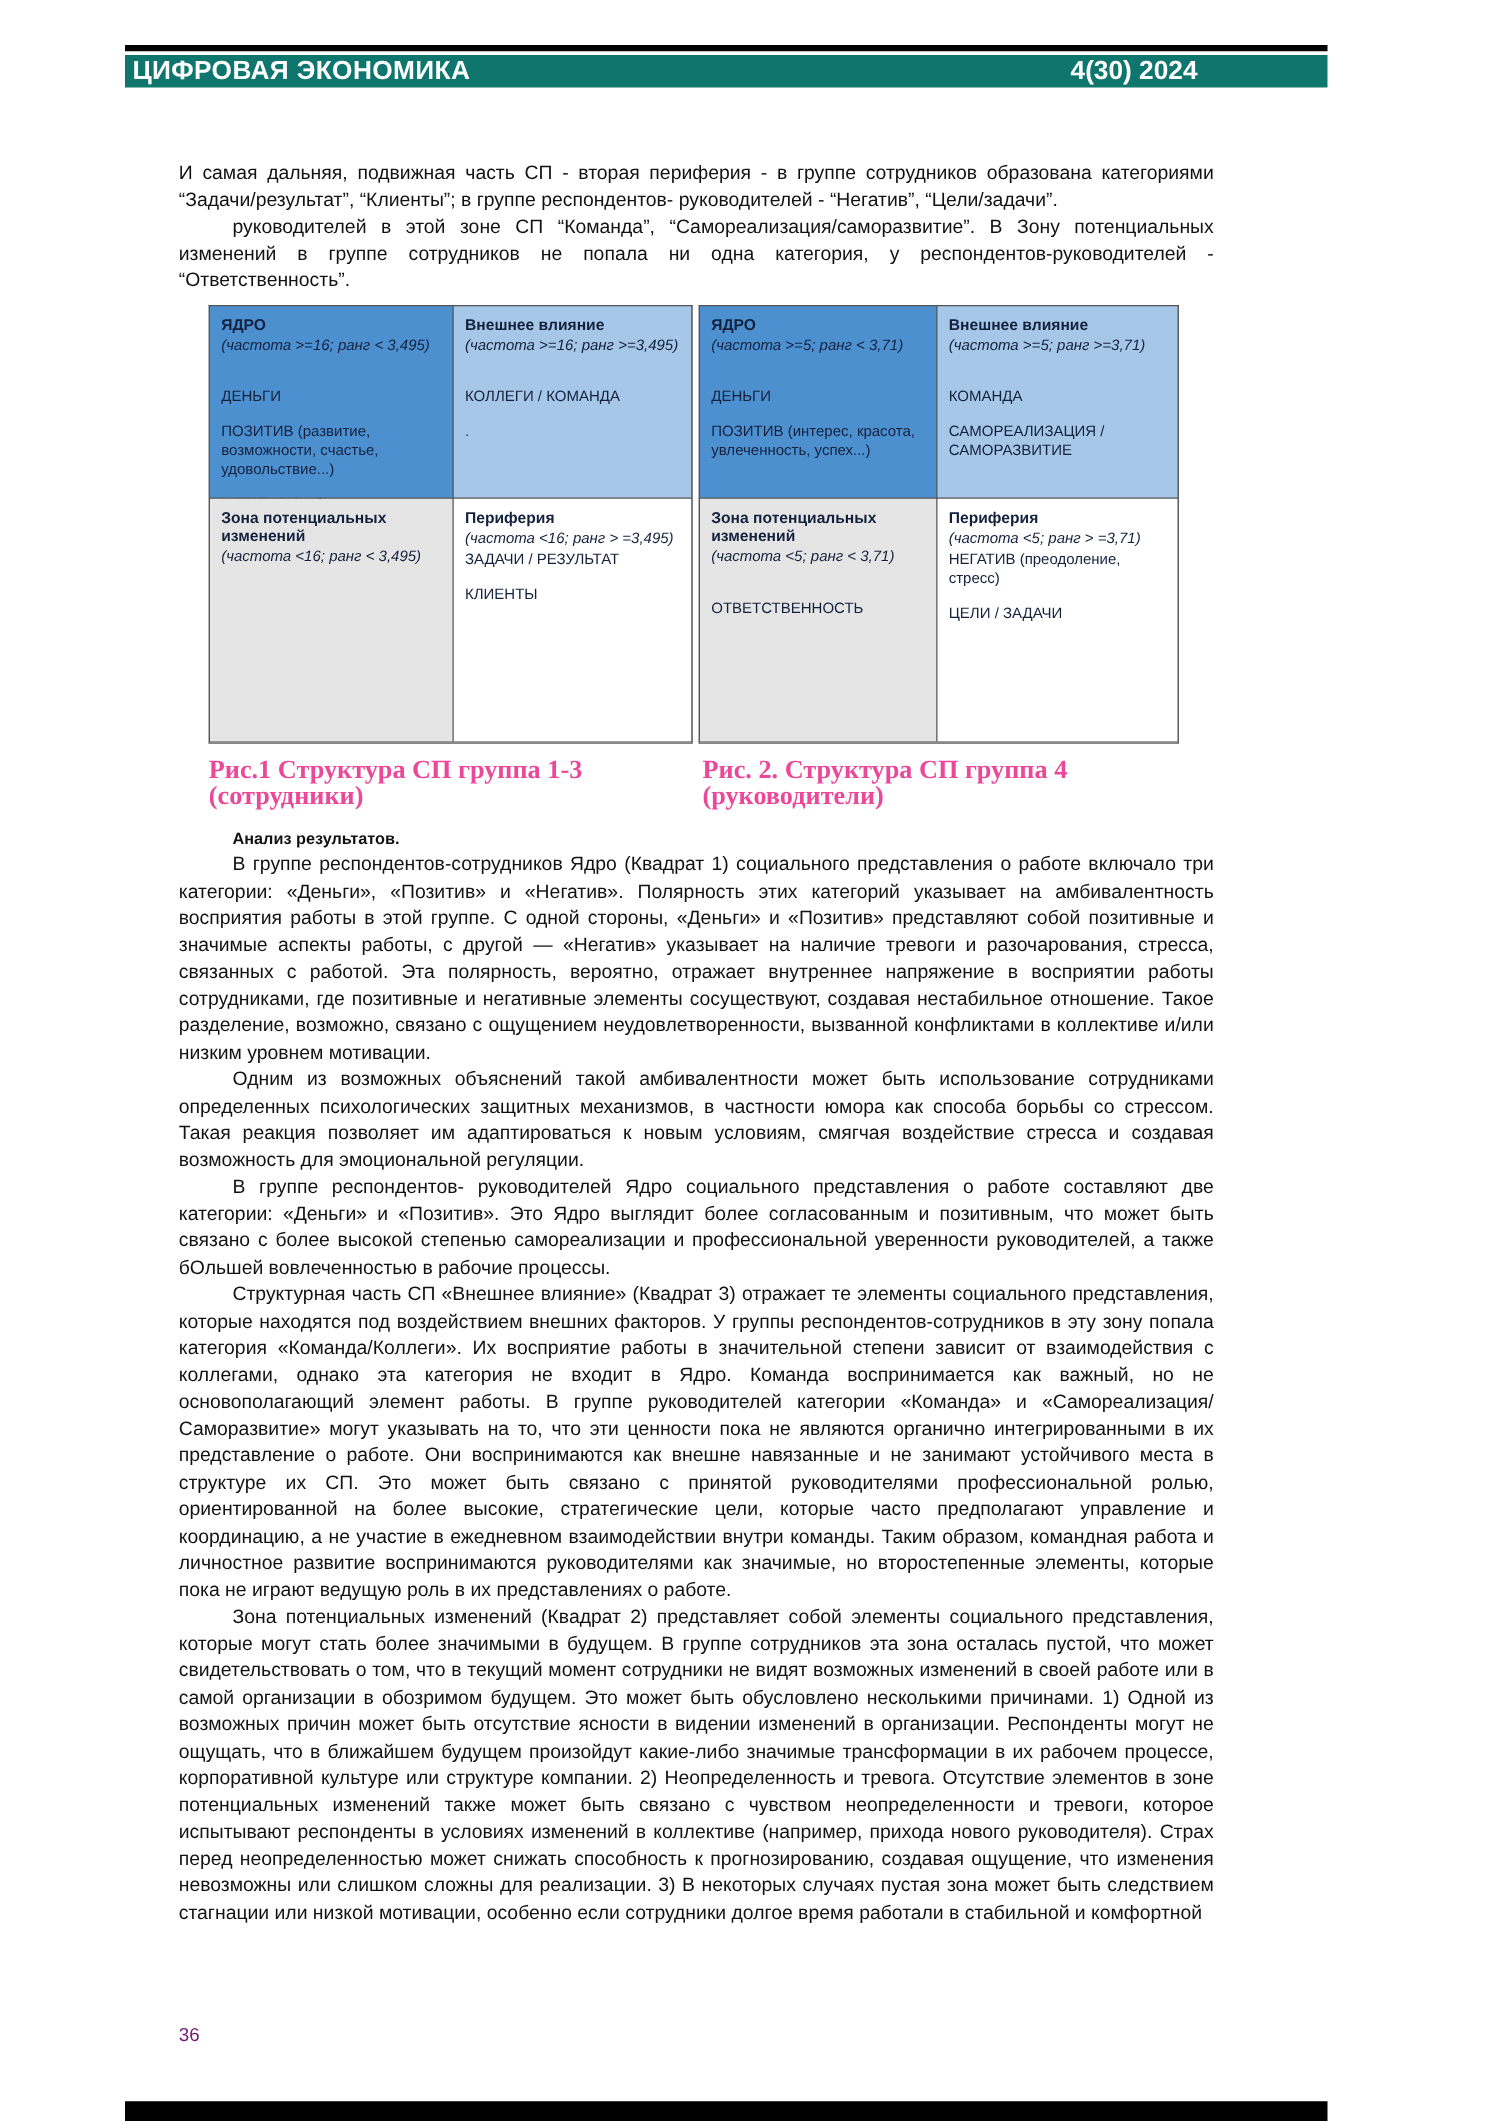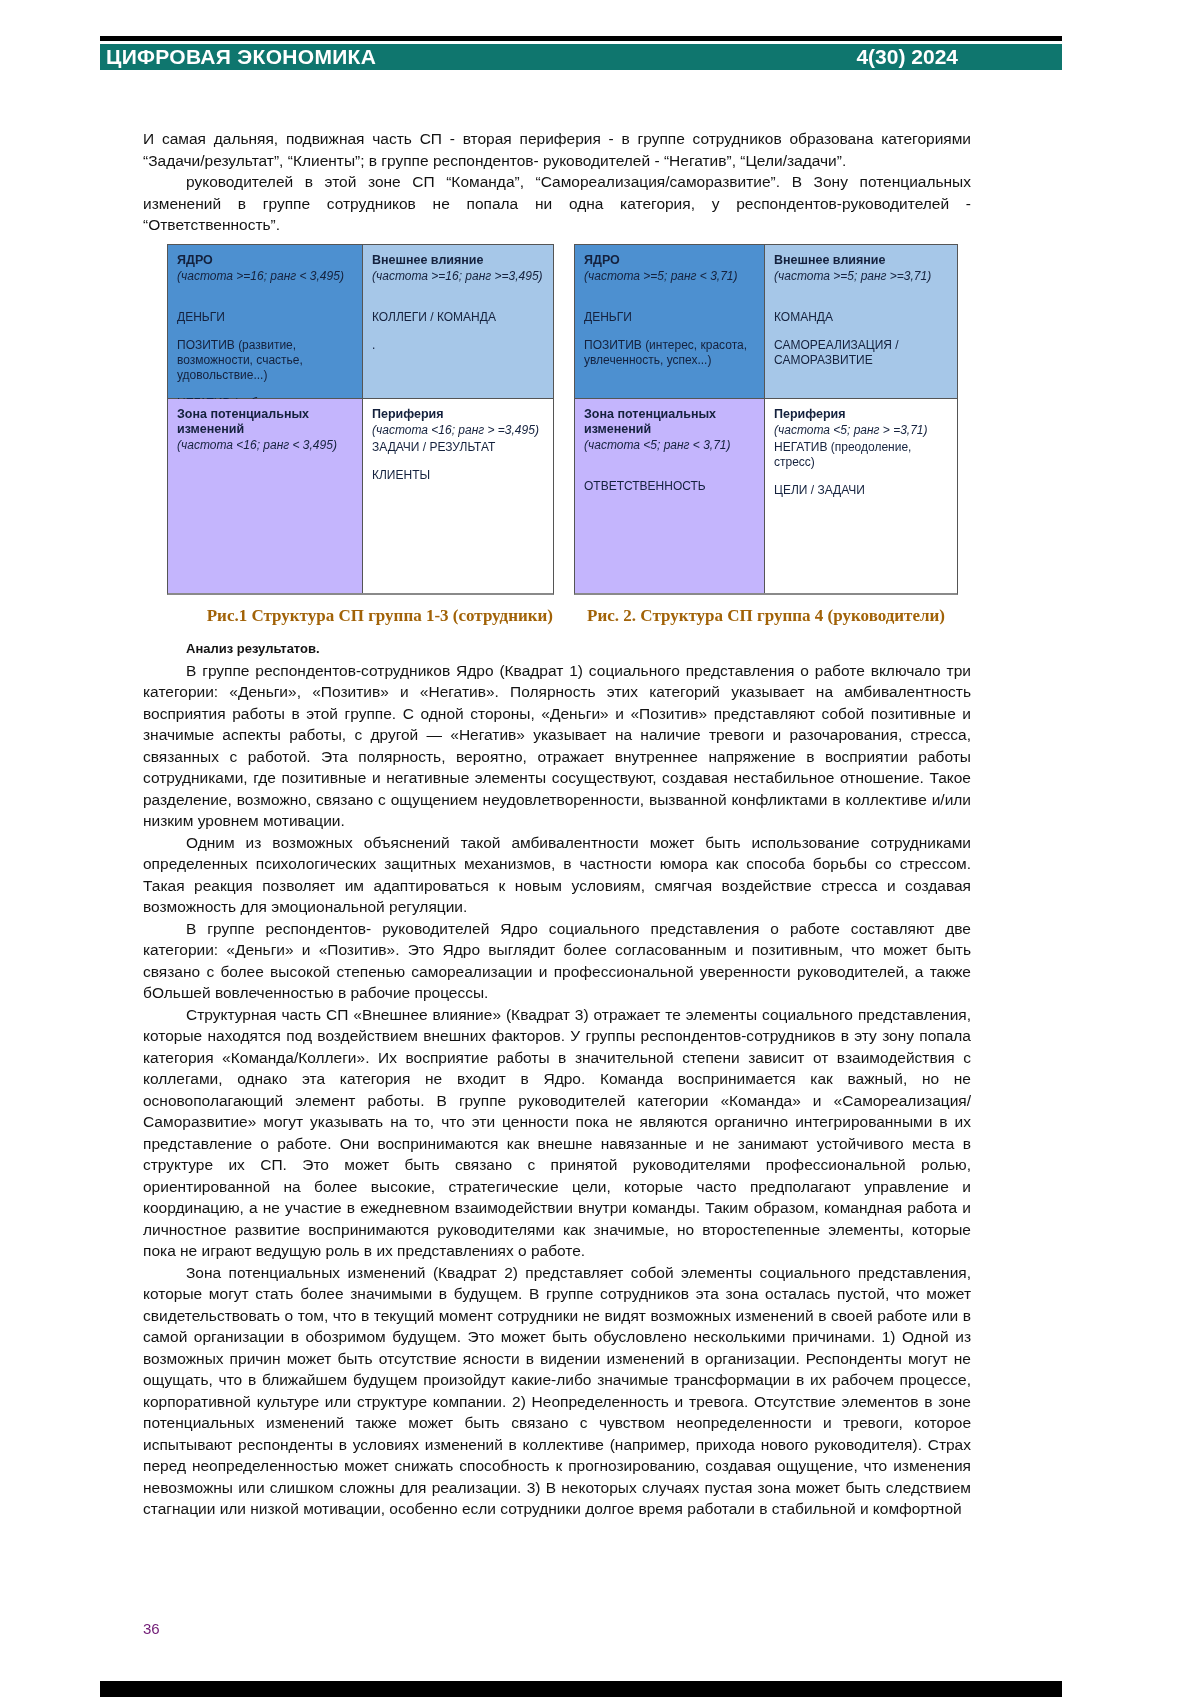--- a/index.html
+++ b/index.html
@@ -14,38 +14,38 @@
   .masthead .mh-title {padding-left:6px; letter-spacing:0.3px; white-space:nowrap;}
   .masthead .mh-issue {padding-right:104px; white-space:nowrap;}
 
   
   .content {position:absolute; left:143px; top:128px; width:828px;
             font-size:15.5px; line-height:21.5px; text-align:justify; hyphens:auto;}
   .para {text-indent:43px; margin:0;}
   .intro .para:first-child {text-indent:0;}
 
   
-  .figures-row {display:flex; gap:20px; margin:8px 0 0 24px; text-align:left;}
+  .figures-row {display:flex; gap:5px; margin:8px 0 0 24px; text-align:left;}
   .fig-table {display:grid; gap:1px; background:#555; border:1px solid #555; border-bottom:2px solid #8a8a8a;}
   .fig-table.t1 {grid-template-columns:194px 190px; grid-template-rows:153px 194px;}
   .fig-table.t2 {grid-template-columns:189px 192px; grid-template-rows:153px 194px;}
   .cell {padding:8px 9px; font-size:12px; line-height:15px; color:#14213d;}
   .cell-title {font-weight:bold; font-size:12.5px;}
   .cell-range {font-style:italic; margin-top:1px;}
   .cell-items {margin-top:26px;}
   .cell-items .cat {margin-bottom:13px;}
   .cell.q-periphery .cell-items {margin-top:2px;}
   .q-core {background:#4d90d0;}
   .q-external {background:#a6c7e8;}
-  .q-potential {background:#c4b5fd;}
+  .q-potential {background:#e5e5e5;}
   .q-periphery {background:#ffffff;}
 
   .captions-row {display:flex; gap:9px; margin:10px 0 0 24px;
-                 font-family:"Liberation Serif", serif; font-weight:bold; font-size:17px;
-                 text-align:right; color:#a16207;}
+                 font-family:"Liberation Serif", serif; font-weight:bold; font-size:21px;
+                 text-align:left; color:#ec4899;}
   .cap1 {width:386px;}
   .cap2 {width:383px;}
 
   .section-heading {font-weight:bold; text-indent:43px; margin-top:12px; font-size:13px;}
 
   .page-number {position:absolute; left:143px; top:1620px; font-size:15px; color:#701a75;}
   .footer-bar {position:absolute; left:100px; top:1681px; width:962px; height:16px; background:#000;}
 </style>
 </head>
 <body>

